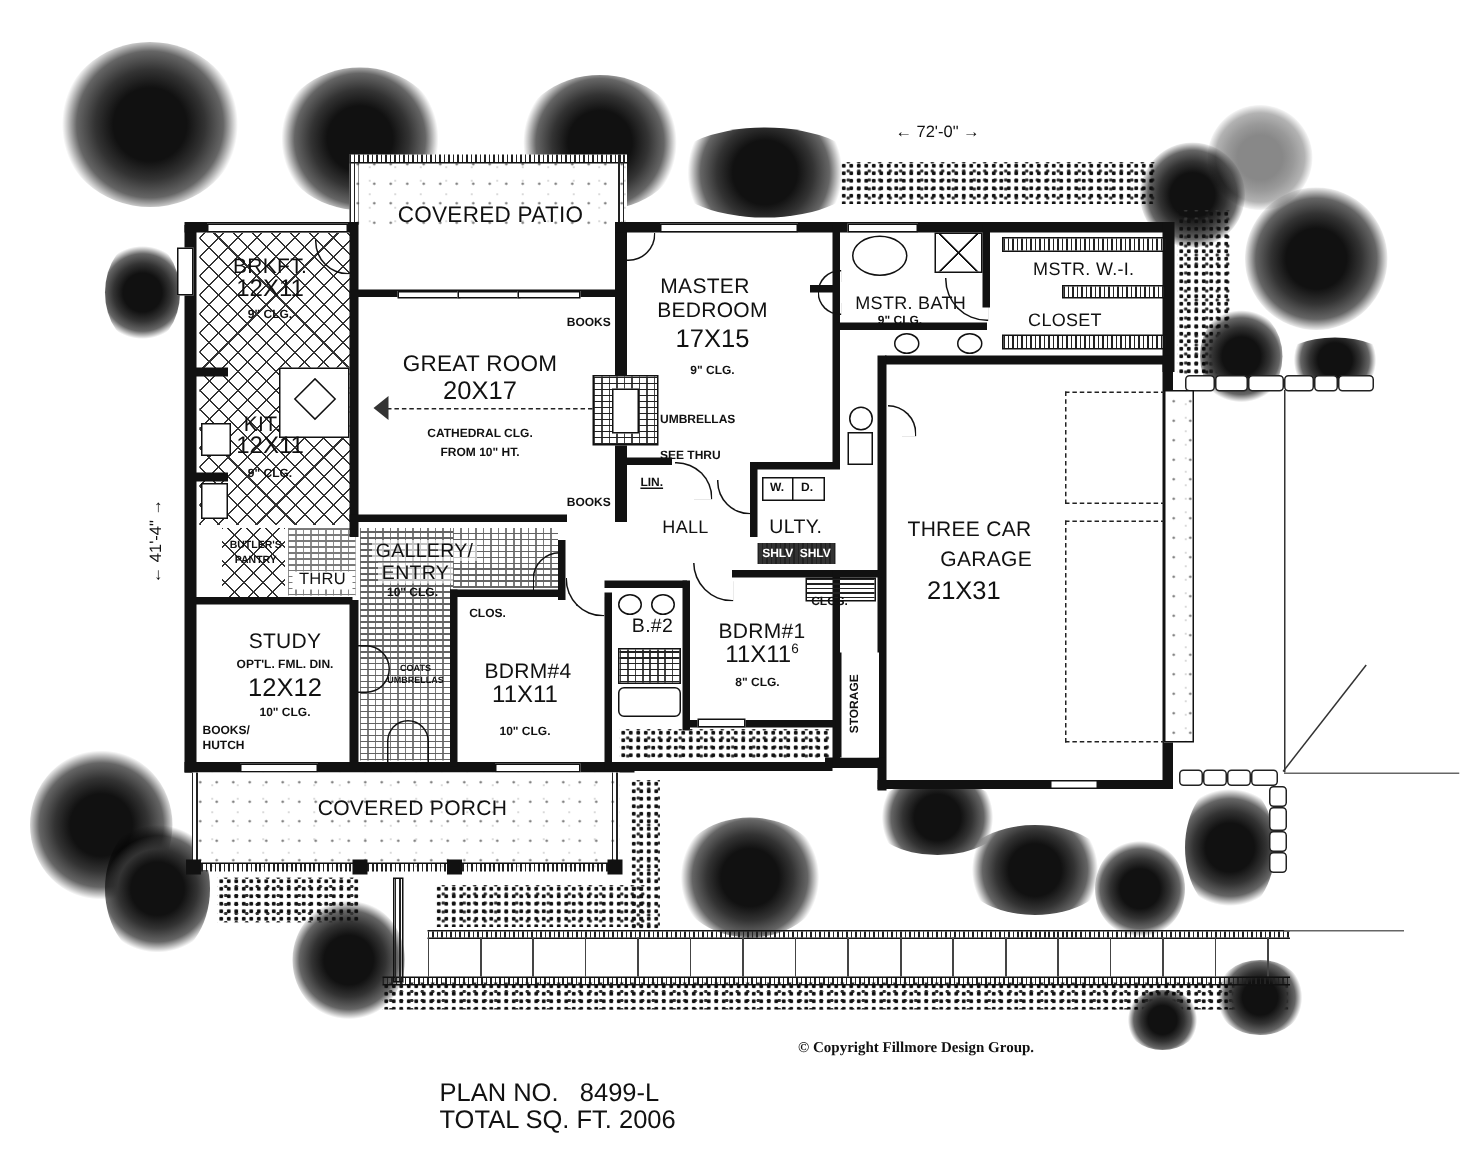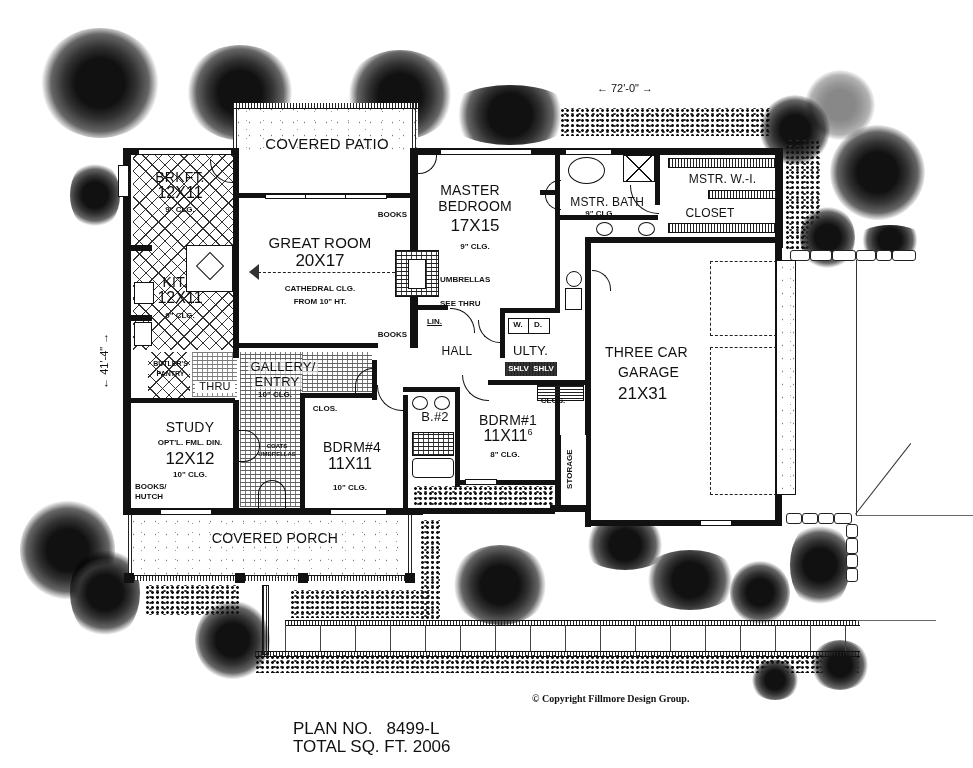--- a/index.html
+++ b/index.html
@@ -276,21 +276,21 @@
 <div class="lbl name" style="left:415px;top:410px;width:40px;font-size:13px;">B.#2</div>
 
 <div class="lbl name" style="left:468px;top:413px;width:80px;">BDRM#1</div>
 <div class="lbl dim" style="left:473px;top:428px;width:70px;"><span>11X11</span><sup style="font-size:9px;">6</sup></div>
 <div class="lbl clg" style="left:485px;top:451px;width:40px;">8" CLG.</div>
 <div class="lbl small" style="left:538px;top:397px;width:30px;">CLOS.</div>
 
 <div class="lbl small" style="left:545px;top:465px;width:50px;transform:rotate(-90deg);">STORAGE</div>
 
 <div class="lbl name" style="left:605px;top:345px;width:90px;font-size:14px;text-align:left;">THREE CAR</div>
-<div class="lbl name" style="left:618px;top:365px;width:70px;font-size:14px;text-align:left;">GARAGE</div>
+<div class="lbl name" style="left:618px;top:365px;width:70px;font-size:14px;text-align:right;">GARAGE</div>
 <div class="lbl dim" style="left:618px;top:385px;width:70px;font-size:17px;text-align:left;">21X31</div>
 
 <div class="lbl name" style="left:205px;top:531px;width:140px;font-size:14px;">COVERED PORCH</div>
 
 <div class="lbl" style="left:585px;top:83px;width:80px;font-size:11px;">
   <span>←</span>
   <span>72'-0"</span>
   <span>→</span>
 </div>
 <div class="lbl" style="left:60px;top:355px;width:90px;font-size:11px;transform:rotate(-90deg);">

